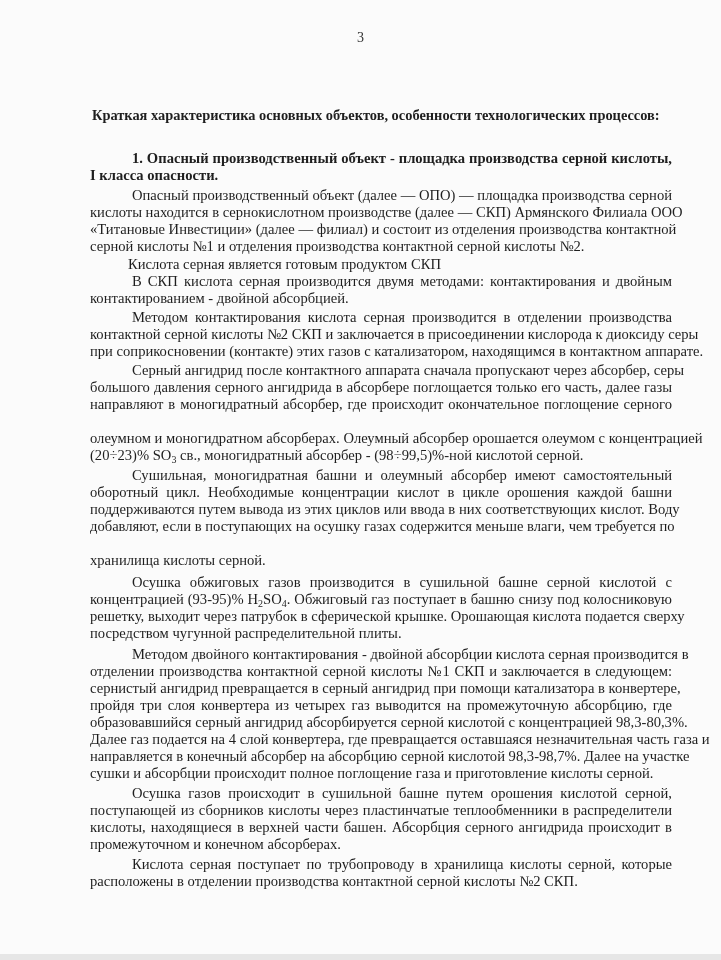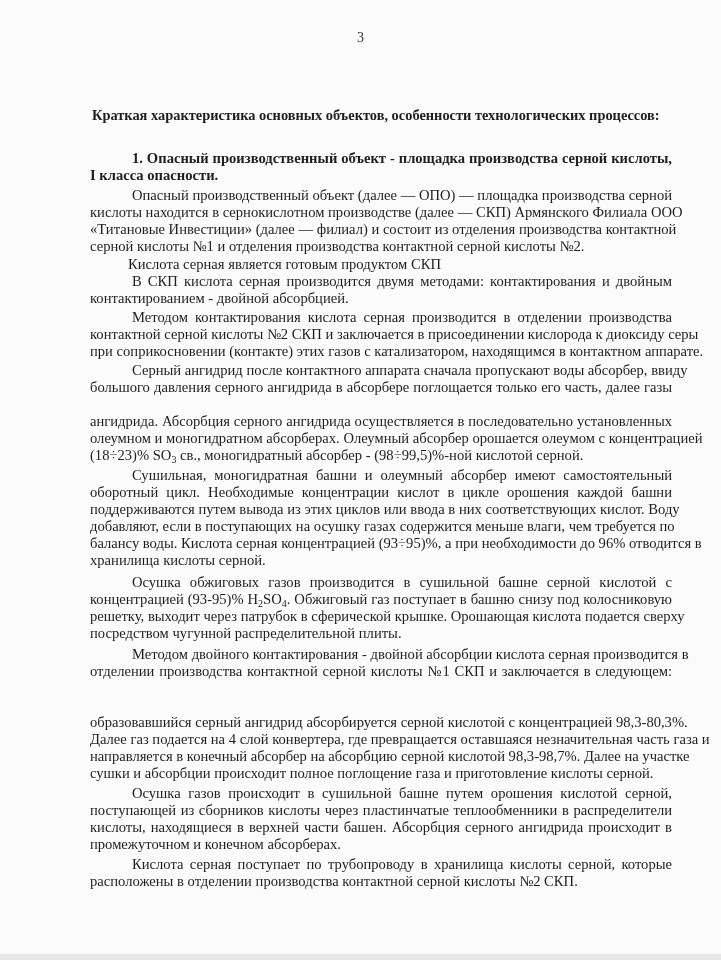--- a/index.html
+++ b/index.html
@@ -38,40 +38,41 @@
   <div class="line ind" style="top:187px">Опасный производственный объект (далее — ОПО) — площадка производства серной</div>
   <div class="line" style="top:204px">кислоты находится в сернокислотном производстве (далее — СКП) Армянского Филиала ООО</div>
   <div class="line" style="top:221px">«Титановые Инвестиции» (далее — филиал) и состоит из отделения производства контактной</div>
   <div class="line last" style="top:238px">серной кислоты №1 и отделения производства контактной серной кислоты №2.</div>
   <div class="line ind last" style="top:256px; left:128px">Кислота серная является готовым продуктом СКП</div>
   <div class="line last" style="top:290px">контактированием - двойной абсорбцией.</div>
   <div class="line ind" style="top:273px">В СКП кислота серная производится двумя методами: контактирования и двойным</div>
   <div class="line ind" style="top:309px">Методом контактирования кислота серная производится в отделении производства</div>
   <div class="line" style="top:326px">контактной серной кислоты №2 СКП и заключается в присоединении кислорода к диоксиду серы</div>
   <div class="line" style="top:343px">при соприкосновении (контакте) этих газов с катализатором, находящимся в контактном аппарате.</div>
-  <div class="line ind" style="top:362px">Серный ангидрид после контактного аппарата сначала пропускают воды абсорбер, ввиду</div>
+  <div class="line ind" style="top:362px">Серный ангидрид после контактного аппарата сначала пропускают через абсорбер, серы</div>
   <div class="line" style="top:379px">большого давления серного ангидрида в абсорбере поглощается только его часть, далее газы</div>
-  <div class="line" style="top:413px">ангидрида. Абсорбция серного ангидрида осуществляется в последовательно установленных</div>
+  <div class="line" style="top:396px">направляют в моногидратный абсорбер, где происходит окончательное поглощение серного</div>
   <div class="line" style="top:430px">олеумном и моногидратном абсорберах. Олеумный абсорбер орошается олеумом с концентрацией</div>
-  <div class="line last" style="top:447px"><span>(18÷23)% SO</span><sub>3</sub><span> св., моногидратный  абсорбер - (98÷99,5)%-ной кислотой серной.</span></div>
+  <div class="line last" style="top:447px"><span>(20÷23)% SO</span><sub>3</sub><span> св., моногидратный  абсорбер - (98÷99,5)%-ной кислотой серной.</span></div>
 
   <div class="line ind" style="top:467px">Сушильная, моногидратная башни и олеумный абсорбер имеют самостоятельный</div>
   <div class="line" style="top:484px">оборотный цикл. Необходимые концентрации кислот в цикле орошения каждой башни</div>
   <div class="line" style="top:501px">поддерживаются путем вывода из этих циклов или ввода в них соответствующих кислот. Воду</div>
   <div class="line" style="top:518px">добавляют, если в поступающих на осушку газах содержится меньше влаги, чем требуется по</div>
-  <div class="line" style="top:535px">балансу воды. Кислота серная концентрацией (93÷95)%, а при необходимости до 96% отводится в</div>
   <div class="line last" style="top:552px">хранилища кислоты серной.</div>
 
   <div class="line ind" style="top:574px">Осушка обжиговых газов производится в сушильной башне серной кислотой с</div>
   <div class="line" style="top:591px"><span>концентрацией (93-95)% H</span><sub>2</sub><span>SO</span><sub>4</sub><span>. Обжиговый газ поступает в башню снизу под колосниковую</span></div>
   <div class="line last" style="top:625px">посредством чугунной распределительной плиты.</div>
   <div class="line" style="top:608px">решетку, выходит через патрубок в сферической крышке. Орошающая кислота подается сверху</div>
 
   <div class="line ind" style="top:646px">Методом двойного контактирования - двойной абсорбции кислота серная производится в</div>
   <div class="line" style="top:663px">отделении производства контактной серной кислоты №1 СКП и заключается в следующем:</div>
+  <div class="line" style="top:680px">сернистый ангидрид превращается в серный ангидрид при помощи катализатора в конвертере,</div>
+  <div class="line" style="top:697px">пройдя три слоя конвертера из четырех газ выводится на промежуточную абсорбцию, где</div>
   <div class="line" style="top:714px">образовавшийся серный ангидрид абсорбируется серной кислотой с концентрацией 98,3-80,3%.</div>
   <div class="line" style="top:731px">Далее газ подается на 4 слой конвертера, где превращается оставшаяся незначительная часть газа и</div>
   <div class="line" style="top:748px">направляется в конечный абсорбер на абсорбцию серной кислотой 98,3-98,7%. Далее на участке</div>
   <div class="line last" style="top:765px">сушки и абсорбции происходит полное поглощение газа и приготовление кислоты серной.</div>
 
   <div class="line ind" style="top:785px">Осушка газов происходит в сушильной башне путем орошения кислотой серной,</div>
   <div class="line" style="top:802px">поступающей из сборников кислоты через пластинчатые теплообменники в распределители</div>
   <div class="line" style="top:819px">кислоты, находящиеся в верхней части башен. Абсорбция серного ангидрида происходит в</div>
   <div class="line last" style="top:836px">промежуточном и конечном абсорберах.</div>
 

